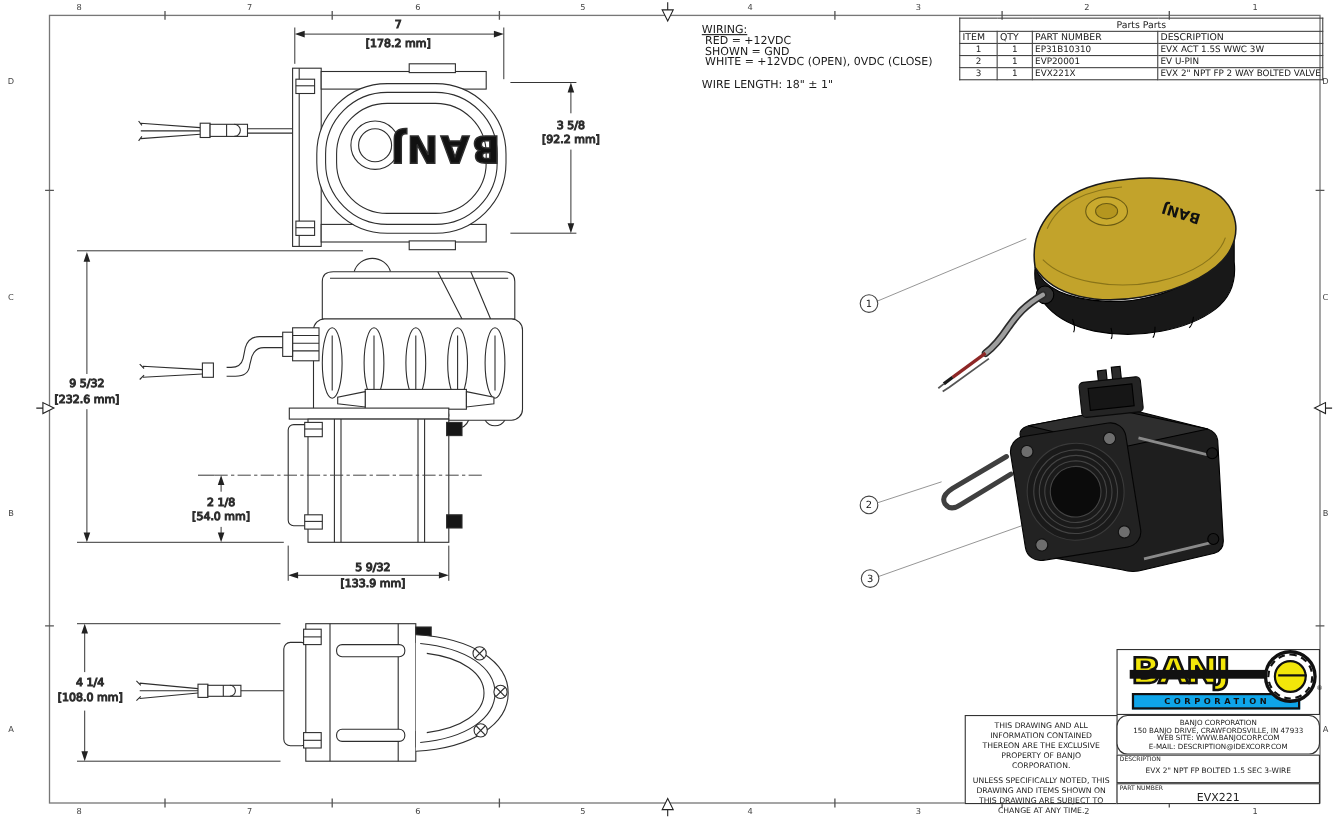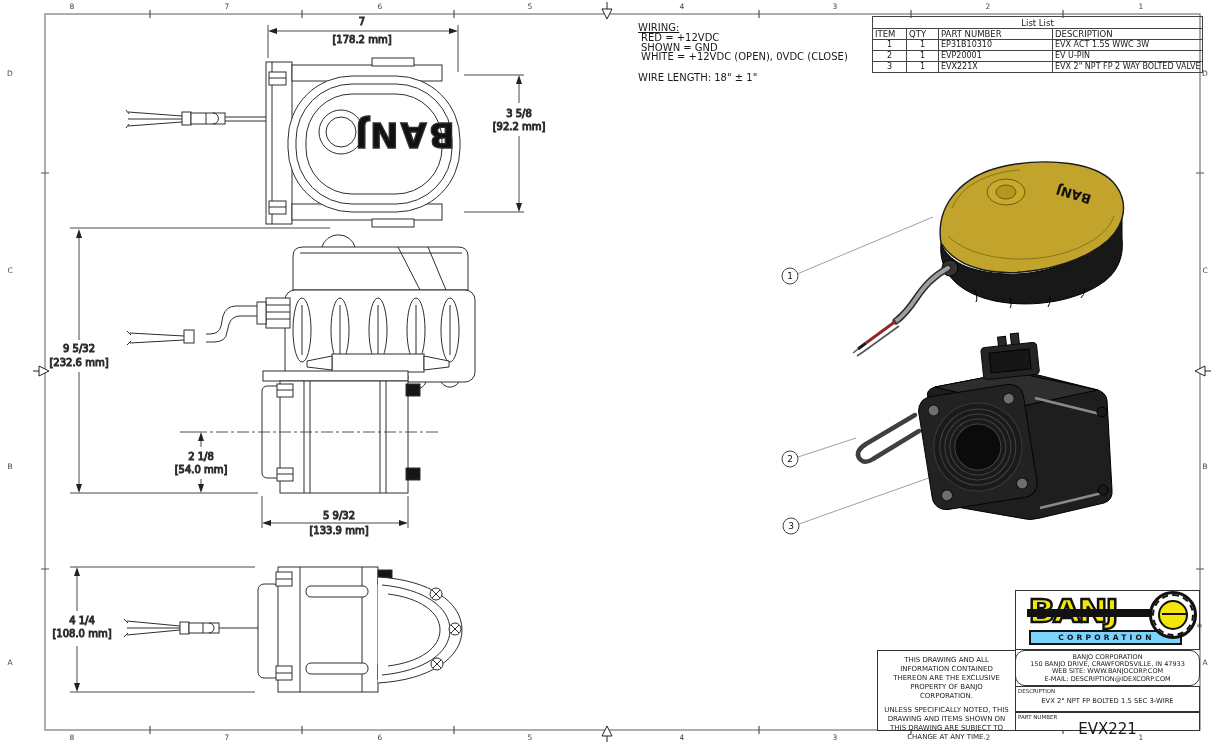--- a/index.html
+++ b/index.html
@@ -25,33 +25,33 @@
   
   .tb-box{position:absolute;border:1px solid #333;background:#fff;box-sizing:border-box;}
   .legal{left:877px;top:650px;width:139px;height:81px;font-size:7px;line-height:9px;text-align:center;}
   .legal p{margin:5px 5px 0 5px;}
   .logo-box{left:1015px;top:590px;width:185px;height:60px;}
   .company{left:1015px;top:650px;width:185px;height:36px;font-size:6.5px;line-height:7.2px;text-align:center;padding-top:3px;border-radius:10px;}
   .descbox{left:1015px;top:686px;width:185px;height:26px;}
   .pnbox{left:1015px;top:712px;width:185px;height:19px;}
   .tb-label{font-size:5.5px;color:#222;padding:1px 0 0 2px;}
   .tb-desc-val{font-size:6.8px;text-align:center;margin-top:3px;}
-  .tb-pn-val{font-size:15px;text-align:center;margin-top:0px;}
+  .tb-pn-val{font-size:10px;text-align:center;margin-top:0px;}
   
   .banjo-logo{position:relative;width:158px;margin:5px auto 0 auto;}
   .banjo-word{display:block;font-size:35px;font-weight:bold;line-height:32px;letter-spacing:-2px;
               color:#F2E60A;-webkit-text-stroke:2.5px #111;transform:scaleY(.92);transform-origin:top left;}
   .banjo-neck{position:absolute;left:-2px;top:13px;width:142px;height:8px;background:#111;}
   .banjo-circle{position:absolute;right:-10px;top:-5px;width:42px;height:42px;border-radius:50%;
                 background:#fff;border:3px solid #111;}
   .banjo-circle::before{content:"";position:absolute;inset:0px;border-radius:50%;border:2px dashed #111;}
   .banjo-inner{position:absolute;inset:6px;border-radius:50%;background:#F2E60A;border:2px solid #111;}
   .banjo-bridge{position:absolute;left:10px;top:19px;width:26px;height:2px;background:#111;}
   .banjo-reg{position:absolute;right:-16px;bottom:16px;font-size:6px;}
-  .banjo-sub{margin-top:2px;width:146px;border:2px solid #111;background:#7dd3fc;color:#111;
+  .banjo-sub{margin-top:2px;width:146px;border:2px solid #111;background:#0ea5e9;color:#111;
              font-size:7.5px;font-weight:bold;letter-spacing:3.2px;text-align:center;padding:1px 0 1px 3px;}
 </style>
 </head>
 <body>
 
 <div class="sheet">
 
 <svg width="1214" height="744" viewBox="0 0 1214 744">
 
   <g stroke="#777" stroke-width="1.2" fill="none">
@@ -320,21 +320,21 @@
 
 <table class="parts">
   <colgroup>
         <col style="width:34px">
         <col style="width:32px">
         <col style="width:114px">
         <col style="width:150px">
       </colgroup>
   <tbody>
         <tr>
-          <td class="pl-title" colspan="4">List List</td>
+          <td class="pl-title" colspan="4">Parts Parts</td>
         </tr>
   <tr>
     <td class="hdr">ITEM</td>
     <td class="hdr">QTY</td>
     <td class="hdr">PART NUMBER</td>
     <td class="hdr">DESCRIPTION</td>
   </tr>
   <tr>
     <td class="c">1</td>
     <td class="c">1</td>

